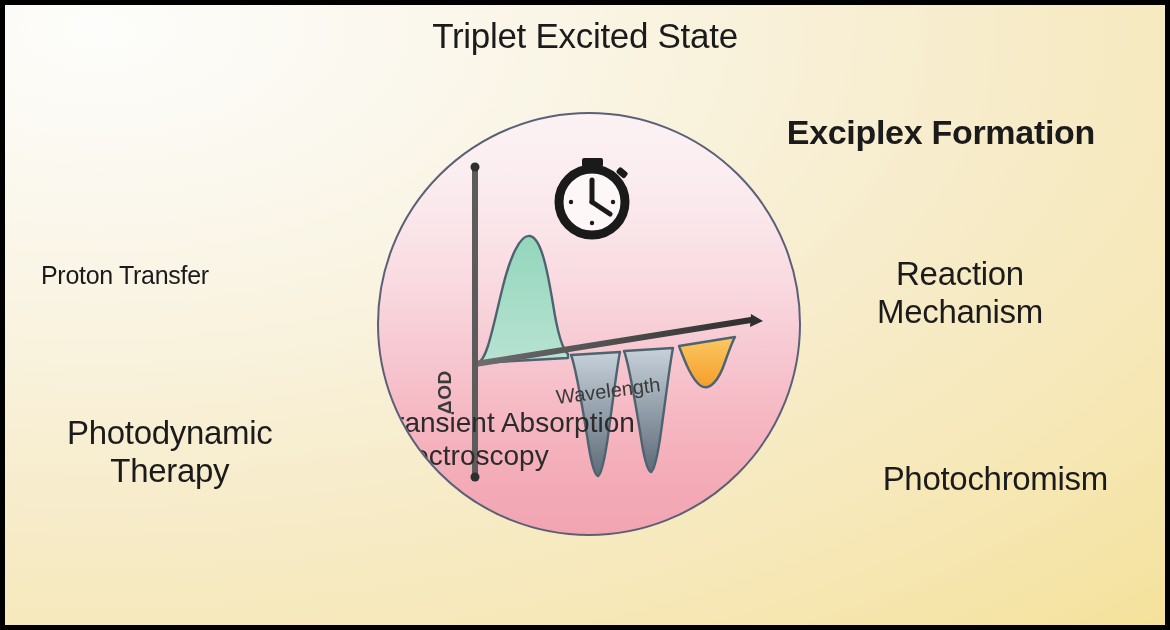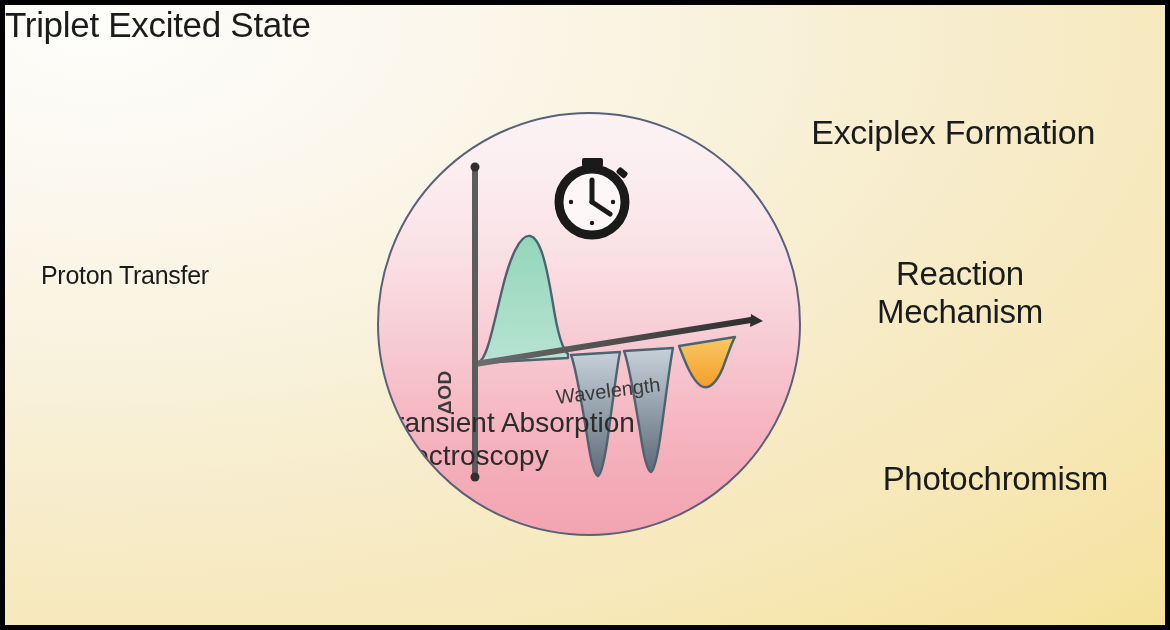--- a/index.html
+++ b/index.html
@@ -34,32 +34,33 @@
     color: #1b1b1b;
     font-family: "Liberation Sans", sans-serif;
     font-weight: 400;
     line-height: 1.16;
     white-space: pre-line;
     letter-spacing: -0.3px;
     text-rendering: optimizeLegibility;
   }
 
   #label-triplet-excited-state {
-    top: 0; left: 0; width: 100%;
-    text-align: left;
+    top: 11px; left: 0; width: 100%;
+    text-align: center;
     font-size: 35px;
   }
   #label-electron-transfer {
     top: 80px; left: 100px;
     font-size: 34px;
   }
   #label-exciplex-formation {
     top: 108px; right: 70px;
     font-size: 34px;
     text-align: right;
+    font-weight: bold;
   }
   #label-proton-transfer {
     top: 256px; left: 36px;
     font-size: 25px;
   }
   #label-reaction-mechanism {
     top: 250px; right: 122px;
     font-size: 33px;
     text-align: center;
   }
@@ -128,20 +129,22 @@
   <div class="orbit-label" id="label-triplet-excited-state">Triplet Excited State</div>
 
 
   <div class="orbit-label" id="label-exciplex-formation">Exciplex Formation</div>
 
   <div class="orbit-label" id="label-proton-transfer">Proton Transfer</div>
 
   <div class="orbit-label" id="label-reaction-mechanism">Reaction
 Mechanism</div>
 
+  <div class="orbit-label" id="label-photodynamic-therapy">Photodynamic
+Therapy</div>
 
   <div class="orbit-label" id="label-photochromism">Photochromism</div>
 
 
   <div id="central-circle">
 
     <svg id="spectrum-plot" viewBox="0 0 424 424">
 
       <defs>
         <linearGradient id="grad-esa" x1="0" y1="0" x2="0" y2="1">

